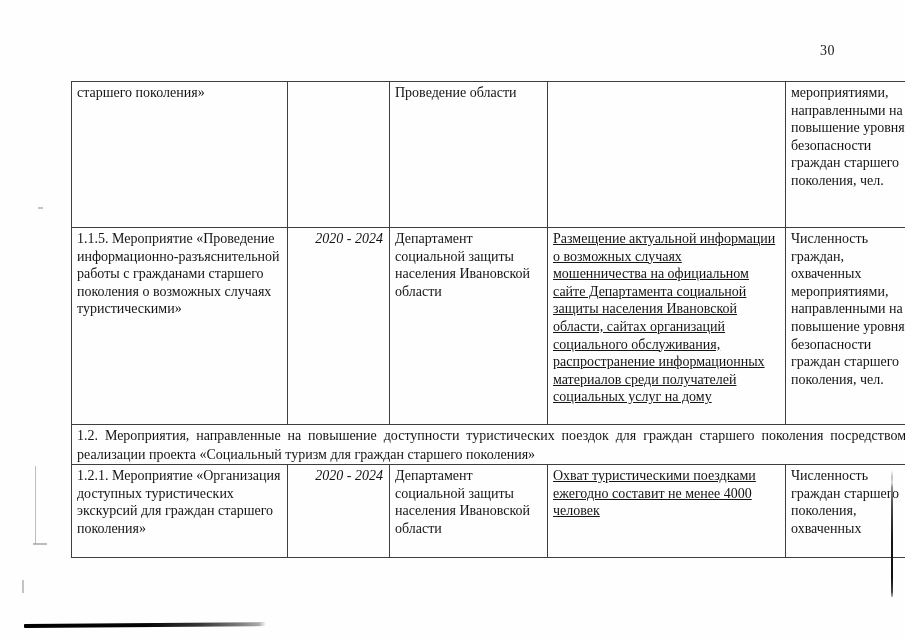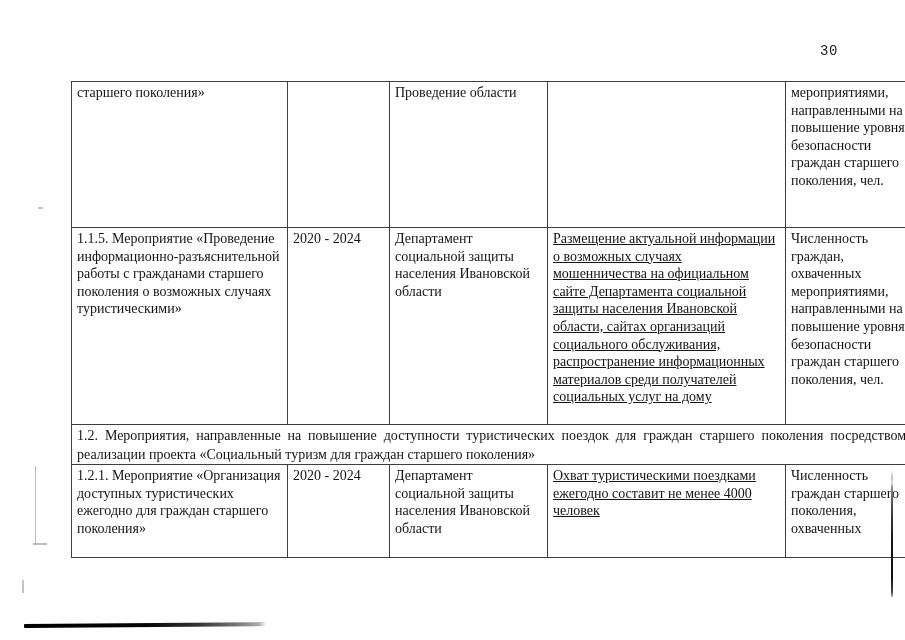--- a/index.html
+++ b/index.html
@@ -18,41 +18,40 @@
     height: 640px;
     background: #fefefe;
   }
   .page-number {
     position: absolute;
     left: 820px;
     top: 43px;
     font-size: 14px;
     color: #1c1c1c;
     letter-spacing: 0.5px;
-    font-family: Liberation Mono, monospace;
   }
   table.doc-table {
     position: absolute;
     left: 71px;
     top: 81px;
     width: 781px;
     border-collapse: collapse;
     table-layout: fixed;
     font-size: 14px;
     line-height: 17.6px;
   }
   table.doc-table td {
     border: 1px solid #3e3e3e;
     vertical-align: top;
     padding: 2px 6px 0 5px;
     overflow: hidden;
     word-wrap: break-word;
   }
   td.c-activity   { width: 204px; }
-  td.c-period     { width: 90px;  text-align: left; padding-left: 2px; padding-right: 2px; }
+  td.c-period     { width: 90px;  text-align: right; padding-left: 2px; padding-right: 2px; font-style: italic; }
   td.c-executor   { width: 146px; }
   td.c-result     { width: 226px; text-decoration: underline; }
   td.c-indicator  { width: 115px; }
   tr.r-carryover  { height: 146px; }
   tr.r-115        { height: 197px; }
   tr.r-section    { height: 39px; }
   tr.r-121        { height: 93px; }
   td.section-cell {
     text-align: justify;
     padding: 2px 7px 2px 5px;
@@ -131,21 +130,21 @@
       <td class="c-activity">1.1.5. Мероприятие «Проведение информационно-разъяснительной работы с гражданами старшего поколения о возможных случаях туристическими»</td>
       <td class="c-period">2020 - 2024</td>
       <td class="c-executor">Департамент социальной защиты населения Ивановской области</td>
       <td class="c-result">Размещение актуальной информации о возможных случаях мошенничества на официальном сайте Департамента социальной защиты населения Ивановской области, сайтах организаций социального обслуживания, распространение информационных материалов среди получателей социальных услуг на дому</td>
       <td class="c-indicator">Численность граждан, охваченных мероприятиями, направленными на повышение уровня безопасности граждан старшего поколения, чел.</td>
     </tr>
     <tr class="r-section">
       <td class="section-cell" colspan="5">1.2. Мероприятия, направленные на повышение доступности туристических поездок для граждан старшего поколения посредством реализации проекта «Социальный туризм для граждан старшего поколения»</td>
     </tr>
     <tr class="r-121">
-      <td class="c-activity">1.2.1. Мероприятие «Организация доступных туристических ежегодно для граждан старшего поколения»</td>
+      <td class="c-activity">1.2.1. Мероприятие «Организация доступных туристических экскурсий для граждан старшего поколения»</td>
       <td class="c-period">2020 - 2024</td>
       <td class="c-executor">Департамент социальной защиты населения Ивановской области</td>
       <td class="c-result">Охват туристическими поездками ежегодно составит не менее 4000 человек</td>
       <td class="c-indicator">Численность граждан старшего поколения, охваченных</td>
     </tr>
   </tbody>
     </table>
 
   <div class="artifact footnote-bar"></div>
   <div class="artifact right-scan-line"></div>

